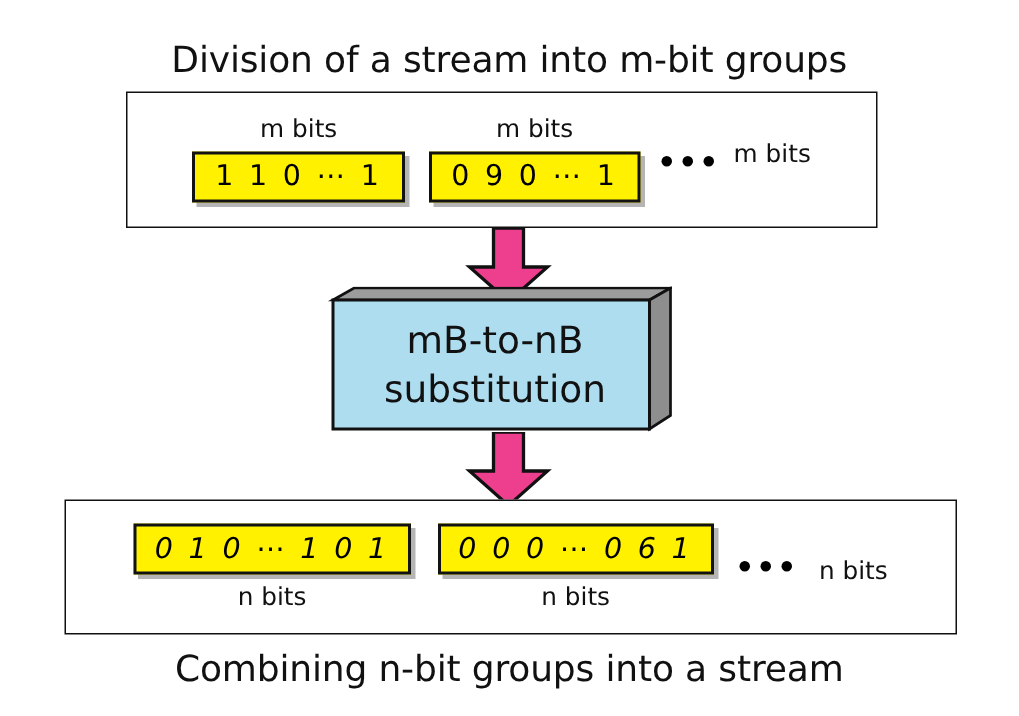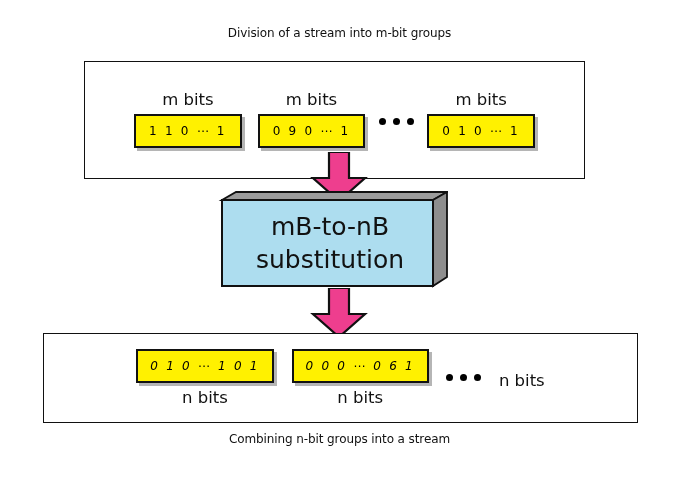--- a/index.html
+++ b/index.html
@@ -20,38 +20,38 @@
     height: 477px;
     background: #ffffff;
   }
 
   
   .caption {
     position: absolute;
     width: 100%;
     left: 0;
     text-align: center;
-    font-size: 12px;
+    font-size: 24px;
     letter-spacing: -0.1px;
     color: #111111;
     white-space: nowrap;
   }
   #caption-top   { top: 26px; }
   #caption-bottom{ top: 432px; }
 
   
   .stream-box {
     position: absolute;
     background: #ffffff;
     border: 1.6px solid #111111;
     box-sizing: border-box;
   }
   #stream-box-top {
     left: 84px;  top: 61px;
-    width: 501px; height: 118px;
+    width: 501px; height: 91px;
   }
   #stream-box-bottom {
     left: 43px;  top: 333px;
     width: 595px; height: 90px;
   }
 
   
   .group-row {
     position: absolute;
     left: 0; top: 0;
@@ -81,21 +81,21 @@
   .group.label-below .group-label { margin-top: 7px; }
 
   .bitbox {
     background: #FFF100;
     border: 2px solid #121212;
     box-shadow: 3px 3px 0 0 rgba(120,120,120,0.55);
     box-sizing: border-box;
     display: flex;
     align-items: center;
     justify-content: center;
-    font-size: 12px;
+    font-size: 19px;
     line-height: 1;
     letter-spacing: 2.2px;
     color: #000000;
     white-space: nowrap;
   }
   #group-row-top .bitbox    { height: 34px; padding: 0 13px; }
   #group-row-bottom .bitbox { height: 34px; padding: 12px 12px; font-style: italic; }
 
   
   .dots {
@@ -166,21 +166,20 @@
       </div>
 
       <div class="dots">
         <span class="dot"></span>
         <span class="dot"></span>
         <span class="dot"></span>
       </div>
 
       <div class="group label-above">
         <div class="group-label">m bits</div>
-        <div class="bitbox">0 1 0 ⋯ 1</div>
       </div>
 
     </div>
   </div>
 
   <div class="arrow" id="arrow-top">
     <svg width="68" height="50" viewBox="0 0 68 50" xmlns="http://www.w3.org/2000/svg">
       <path d="M24 0 L44 0 L44 26 L60 26 L34 49 L8 26 L24 26 Z" fill="#EE3E8E" stroke="#111111" stroke-width="2.2" stroke-linejoin="miter"></path>
     </svg>
   </div>

